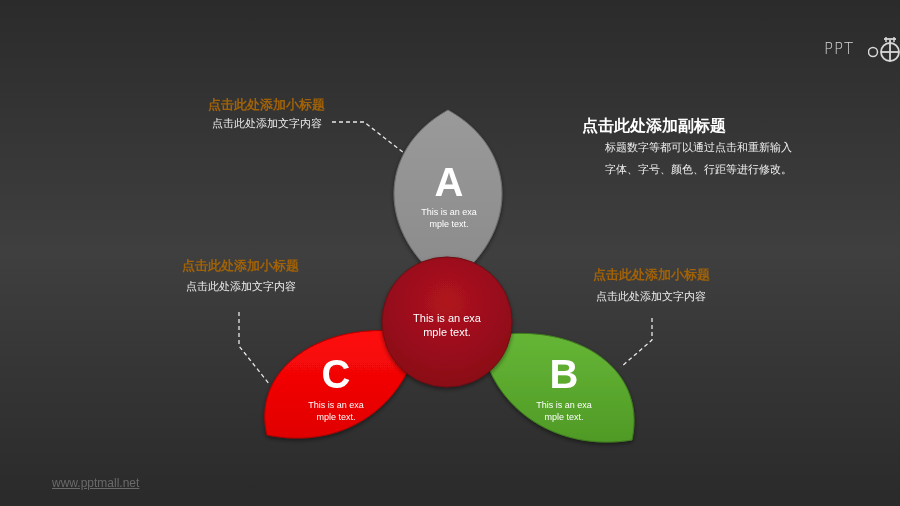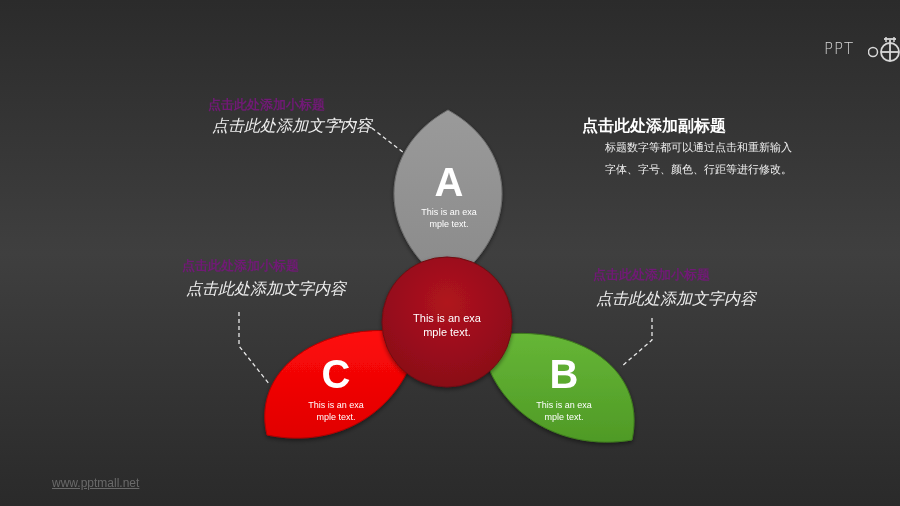--- a/index.html
+++ b/index.html
@@ -2,22 +2,22 @@
 <html><head>
   <meta charset="utf-8">
   <style>
     html,body{margin:0;padding:0;}
     body{width:900px;height:506px;overflow:hidden;position:relative;
       background:linear-gradient(180deg,#2b2b2b 0%,#3f3f3f 50%,#2a2a2a 100%);
       font-family:"Liberation Sans","DejaVu Sans",sans-serif;color:#fff;}
     .abs{position:absolute;}
     .logo{left:824px;top:34px;width:80px;height:30px;}
     .logo-text{position:absolute;left:0;top:6px;font-size:15px;letter-spacing:1px;color:#d8d8d8;font-family:"DejaVu Sans",sans-serif;font-weight:300;}
-    .callout-title{font-size:13px;font-weight:bold;color:#701a75;white-space:nowrap;font-family:"DejaVu Sans",sans-serif;}
-    .callout-body{font-size:16px;color:#eee;white-space:nowrap;font-family:"DejaVu Sans",sans-serif;font-style:italic;}
+    .callout-title{font-size:13px;font-weight:bold;color:#a16207;white-space:nowrap;font-family:"DejaVu Sans",sans-serif;}
+    .callout-body{font-size:11px;color:#eee;white-space:nowrap;font-family:"DejaVu Sans",sans-serif;}
     .subtitle{left:582px;top:116px;font-size:16px;font-weight:bold;font-family:"DejaVu Sans",sans-serif;white-space:nowrap;}
     .desc{left:561px;top:137px;width:200px;font-size:11px;line-height:22px;color:#eee;font-family:"DejaVu Sans",sans-serif;margin-left:44px;}
     .desc div{white-space:nowrap;}
     .diagram{left:0;top:0;width:900px;height:506px;}
     .label-letter{font-family:"Liberation Sans",sans-serif;font-weight:bold;font-size:40px;fill:#fff;}
     .petal-text{font-family:"Liberation Sans",sans-serif;font-size:9px;fill:#fff;}
     .center-text{font-family:"Liberation Sans",sans-serif;font-size:11px;fill:#fff;}
     .watermark{left:52px;top:476px;font-size:12px;color:#6a6a6a;text-decoration:underline;}
   </style>
 </head>

